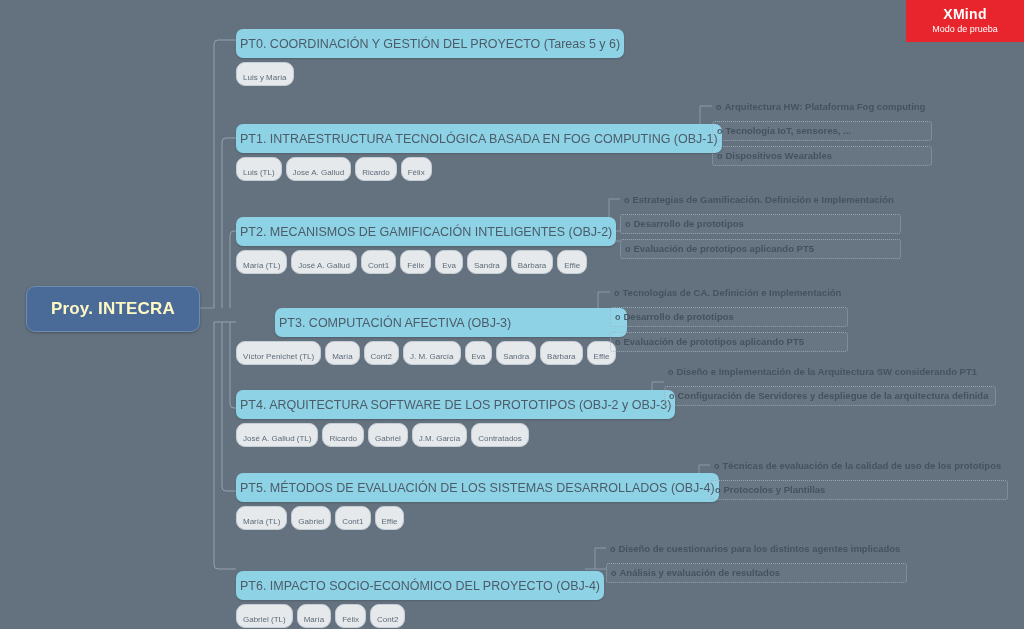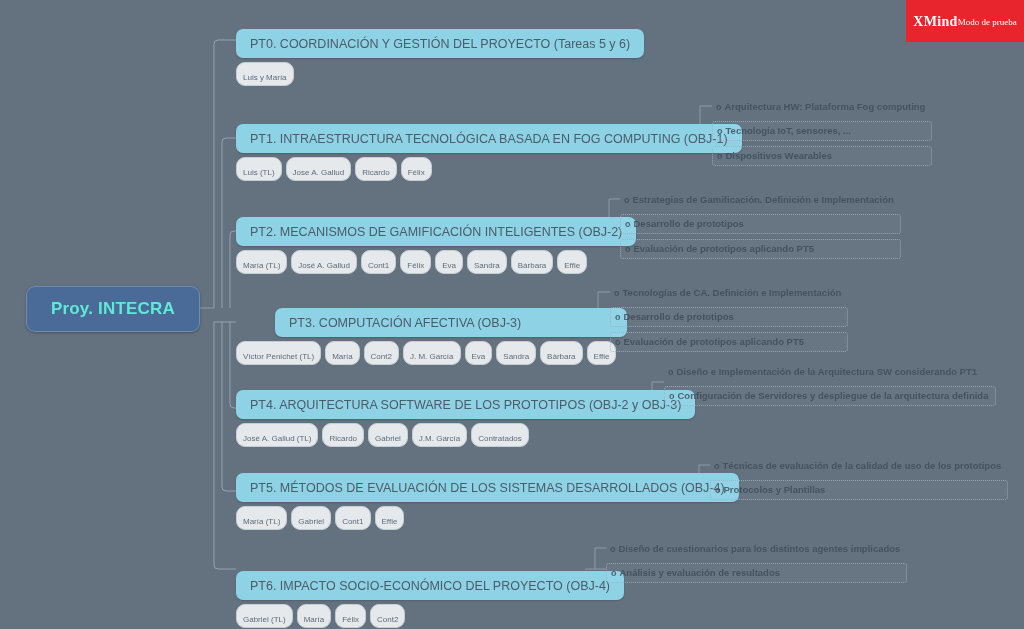--- a/index.html
+++ b/index.html
@@ -32,38 +32,38 @@
     top: 286px;
     width: 172px;
     height: 44px;
     background: #4a6b98;
     border: 1px solid #6f8cb3;
     border-radius: 9px;
     box-shadow: 0 1px 3px rgba(0,0,0,.28);
     display: flex;
     align-items: center;
     justify-content: center;
-    color: #5eead4;
+    color: #fef9c3;
     font-size: 17px;
     font-weight: bold;
     letter-spacing: .2px;
     white-space: nowrap;
   }
 
   
   .branch {
     position: absolute;
   }
   .branch-node {
     height: 29px;
     background: #8ed2e6;
     border-radius: 7px;
     display: inline-flex;
     align-items: center;
-    padding: 0 14px;
+    padding: 0 4px;
     color: #4c5b68;
     font-size: 12.5px;
     white-space: nowrap;
     box-shadow: 0 1px 2px rgba(0,0,0,.18);
     box-sizing: border-box;
   }
 
   
   .tags {
     margin-top: 4px;
@@ -110,25 +110,24 @@
 
   
   .xmind-badge {
     position: absolute;
     right: 0;
     top: 0;
     width: 118px;
     height: 42px;
     background: #e8252c;
     display: flex;
-    flex-direction: row;
+    flex-direction: column;
     align-items: center;
     justify-content: center;
     color: #ffffff;
-    font-family: Liberation Serif, serif;
   }
   .xmind-title {
     font-size: 14px;
     font-weight: bold;
     letter-spacing: .3px;
     line-height: 15px;
   }
   .xmind-sub {
     font-size: 9px;
     line-height: 12px;

